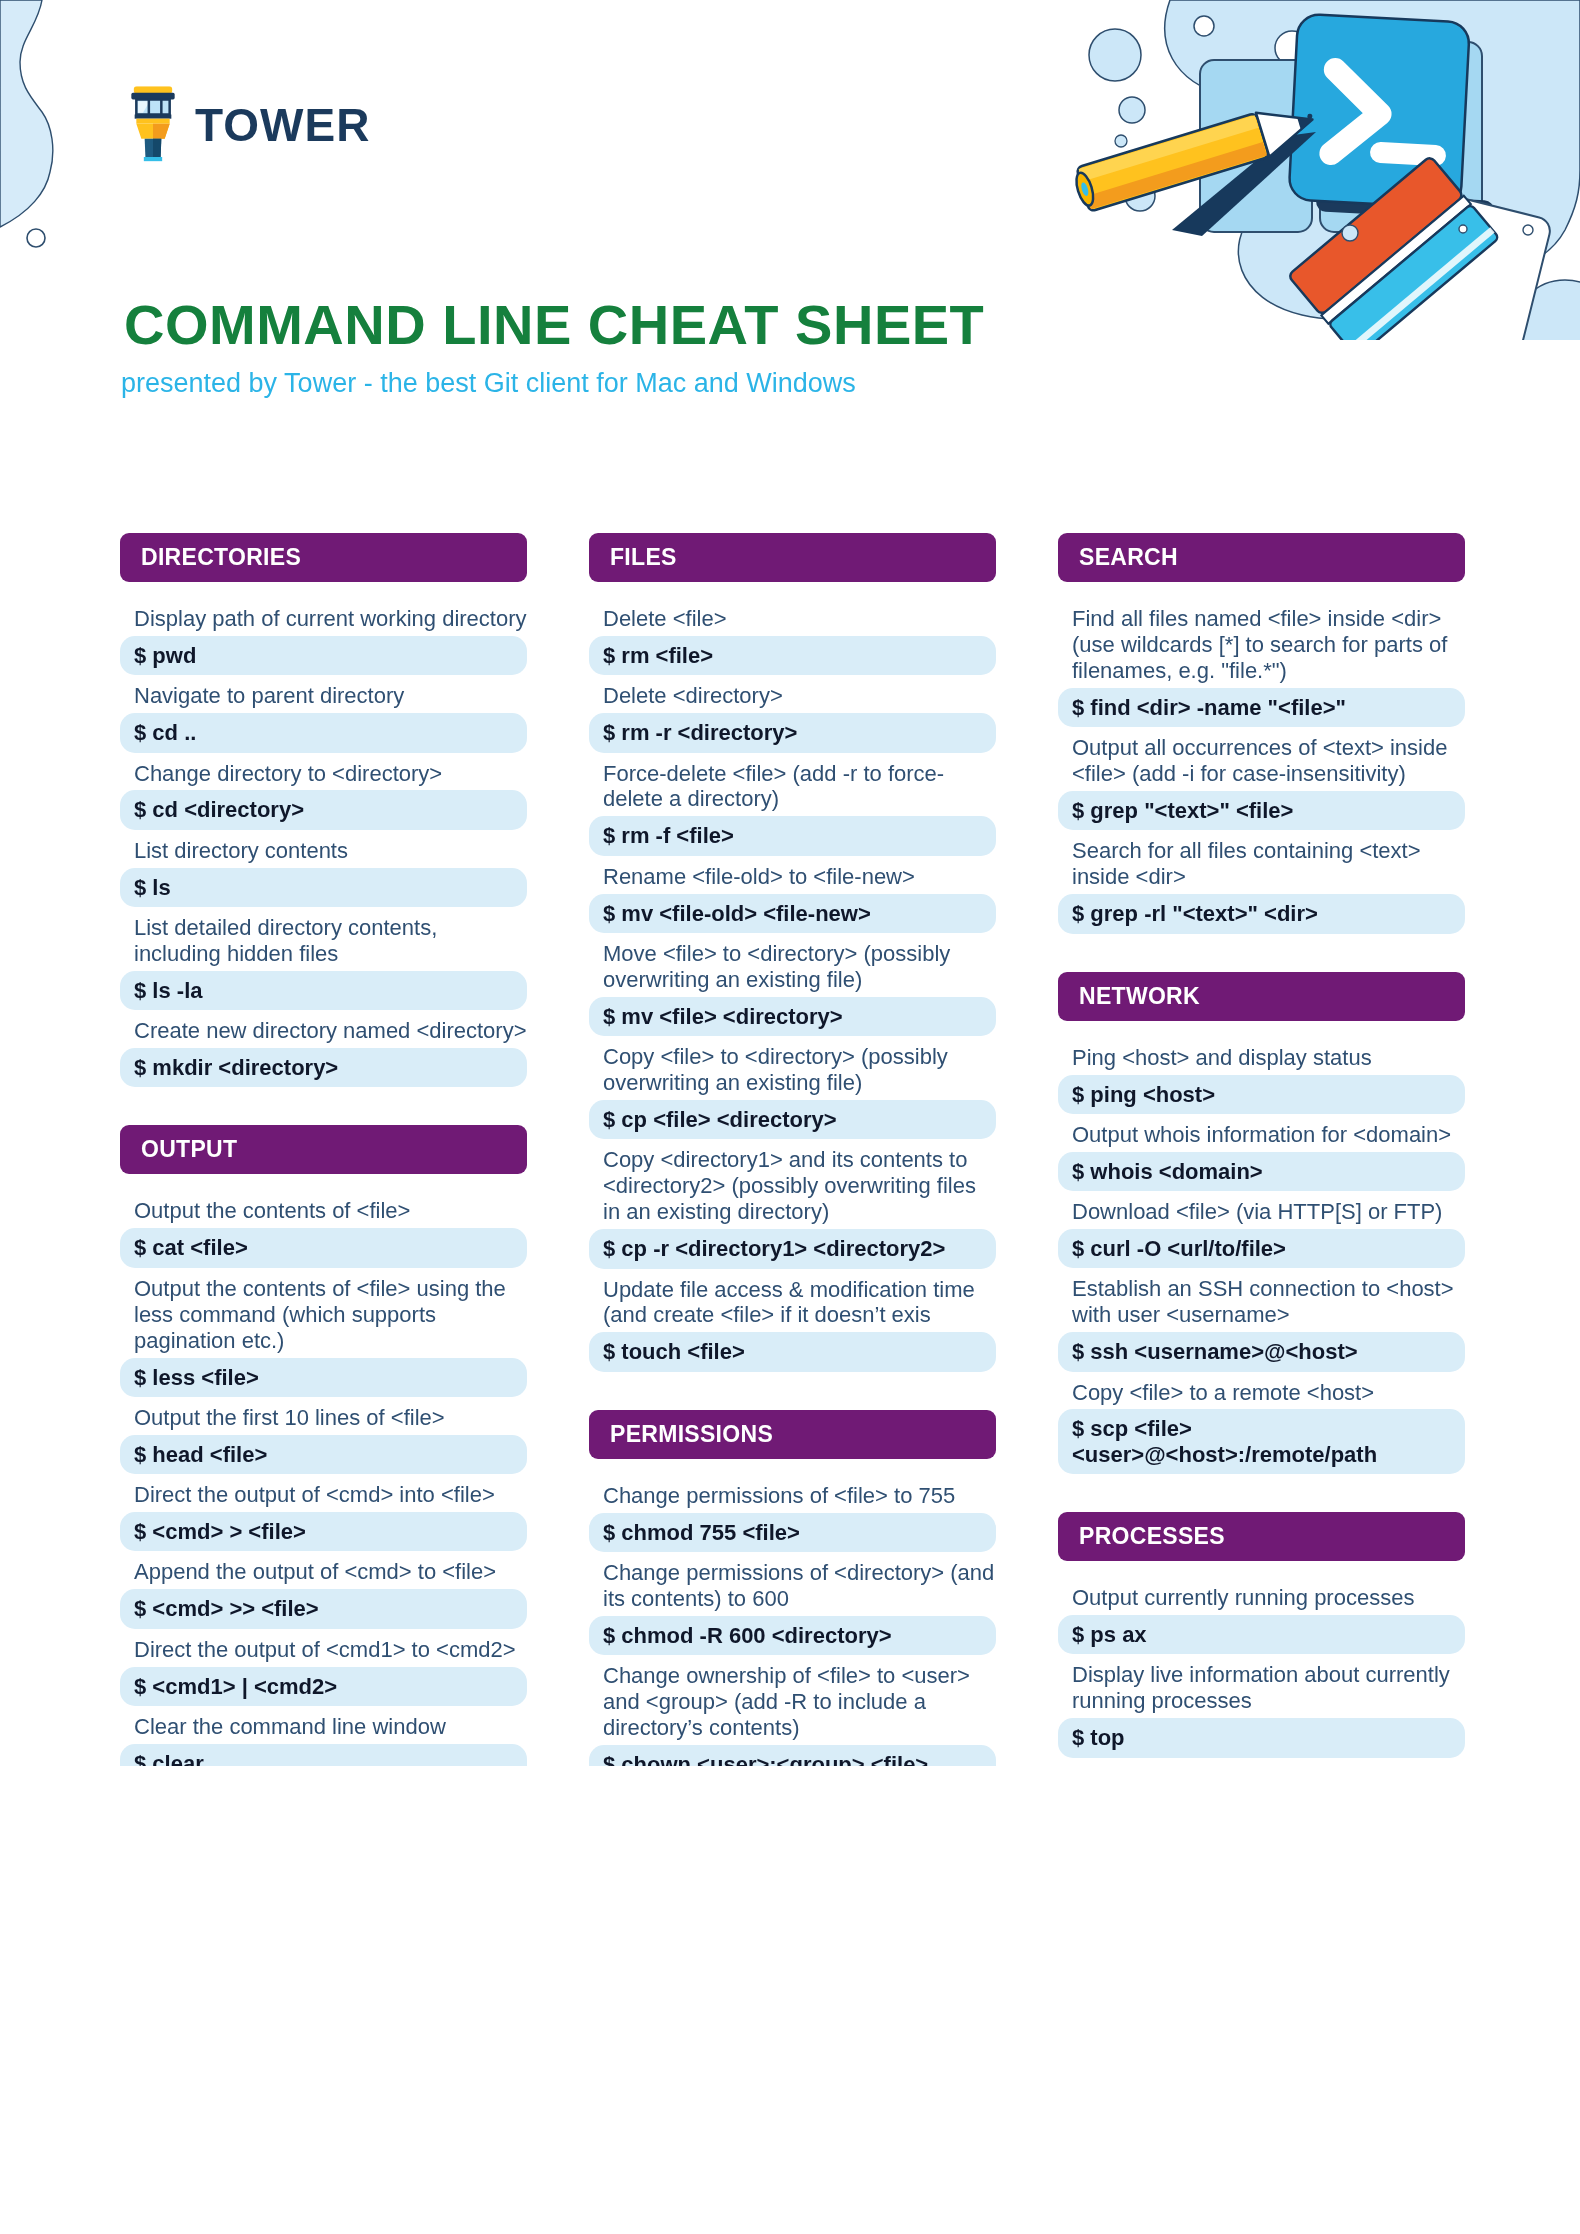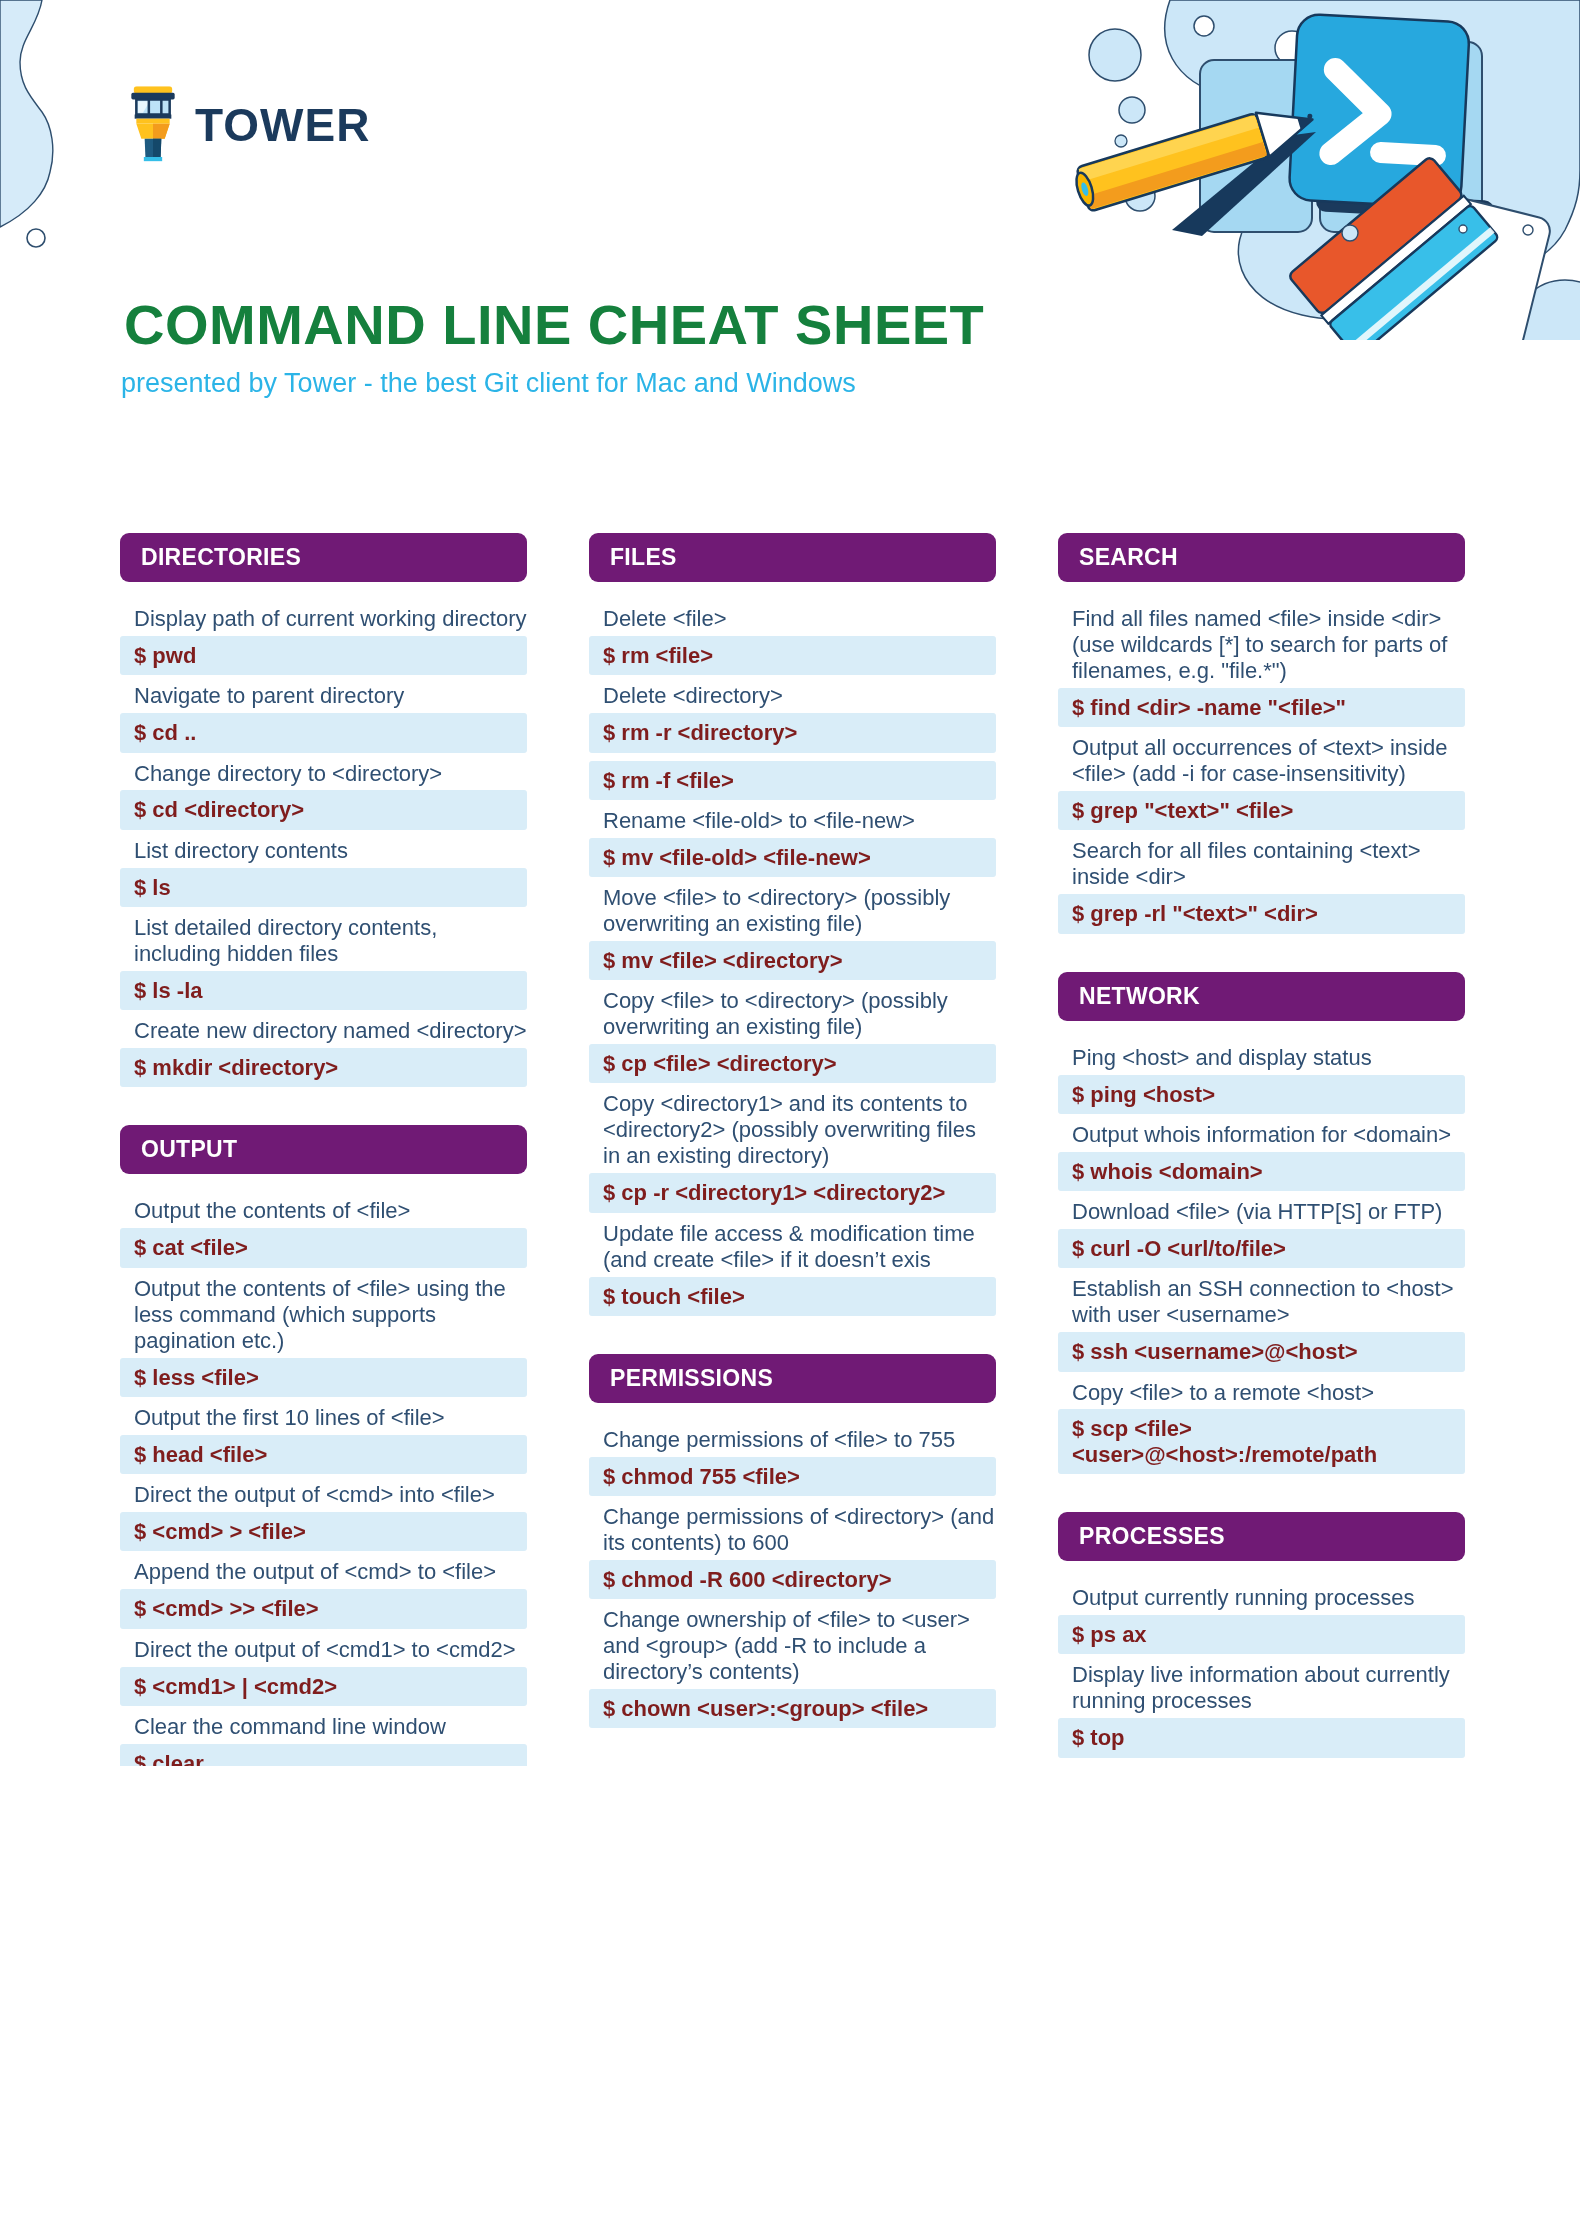--- a/index.html
+++ b/index.html
@@ -24,22 +24,22 @@
   .section-header {
     background:#701a75; color:#ffffff; font-weight:bold; font-size:23px;
     padding:11px 21px; border-radius:9px; margin-bottom:24px; letter-spacing:.3px;
   }
   .item { margin-bottom:8px; }
   .item .desc {
     margin:0 0 4px 0; padding-left:14px; color:#2F4F72;
     font-size:22px; line-height:1.18;
   }
   .item .cmd {
-    background:#D9EDF8; border-radius:3px; padding:7px 14px;
-    color:#7f1d1d; font-weight:bold; font-size:22px; line-height:1.15;
+    background:#D9EDF8; border-radius:15px; padding:7px 14px;
+    color:#0f172a; font-weight:bold; font-size:22px; line-height:1.15;
     white-space:pre-line;
   }
   
   .footer-rule { position:absolute; left:121px; top:2097px; width:1340px; height:0; border-top:2px solid #30506F; }
   .footer-text { position:absolute; left:121px; top:2120px; font-size:25px; font-weight:bold; color:#1B3A57; line-height:36px; }
   .footer-brand { position:absolute; right:118px; top:2112px; display:flex; align-items:center; gap:12px; }
   .footer-brand .brand-text { font-size:37px; letter-spacing:.5px; }
 </style>
 </head>
 <body>
@@ -196,20 +196,21 @@
           <div class="section-header">FILES</div>
           <div class="item">
             <p class="desc">Delete &lt;file&gt;</p>
             <div class="cmd">$ rm &lt;file&gt;</div>
           </div>
           <div class="item">
             <p class="desc">Delete &lt;directory&gt;</p>
             <div class="cmd">$ rm -r &lt;directory&gt;</div>
           </div>
           <div class="item">
+            <p class="desc">Force-delete &lt;file&gt; (add -r to force-delete a directory)</p>
             <div class="cmd">$ rm -f &lt;file&gt;</div>
           </div>
           <div class="item">
             <p class="desc">Rename &lt;file-old&gt; to &lt;file-new&gt;</p>
             <div class="cmd">$ mv &lt;file-old&gt; &lt;file-new&gt;</div>
           </div>
           <div class="item">
             <p class="desc">Move &lt;file&gt; to &lt;directory&gt; (possibly overwriting an existing file)</p>
             <div class="cmd">$ mv &lt;file&gt; &lt;directory&gt;</div>
           </div>

